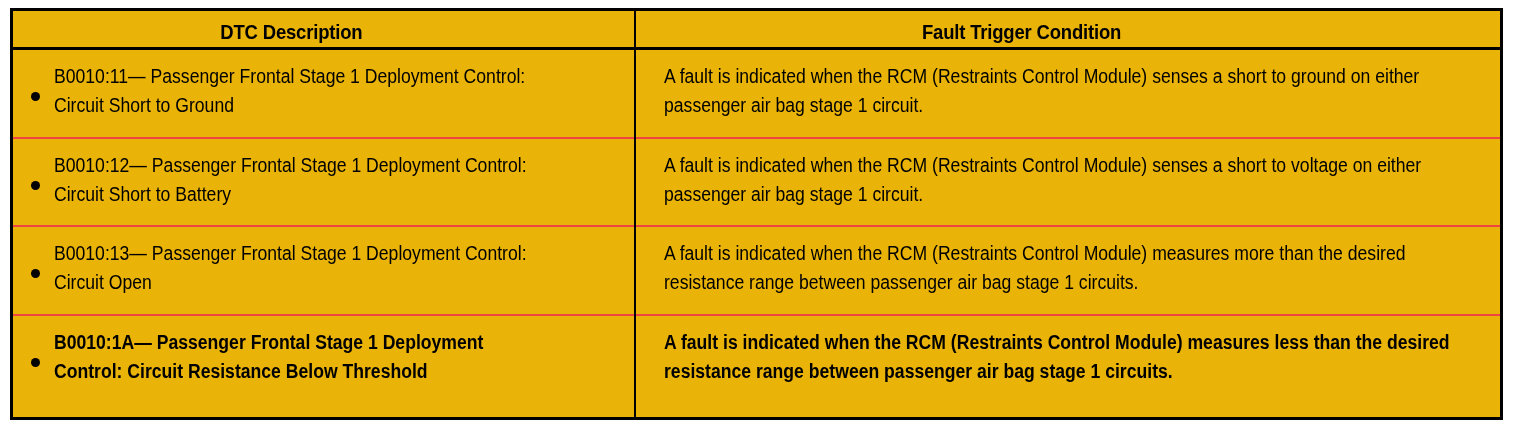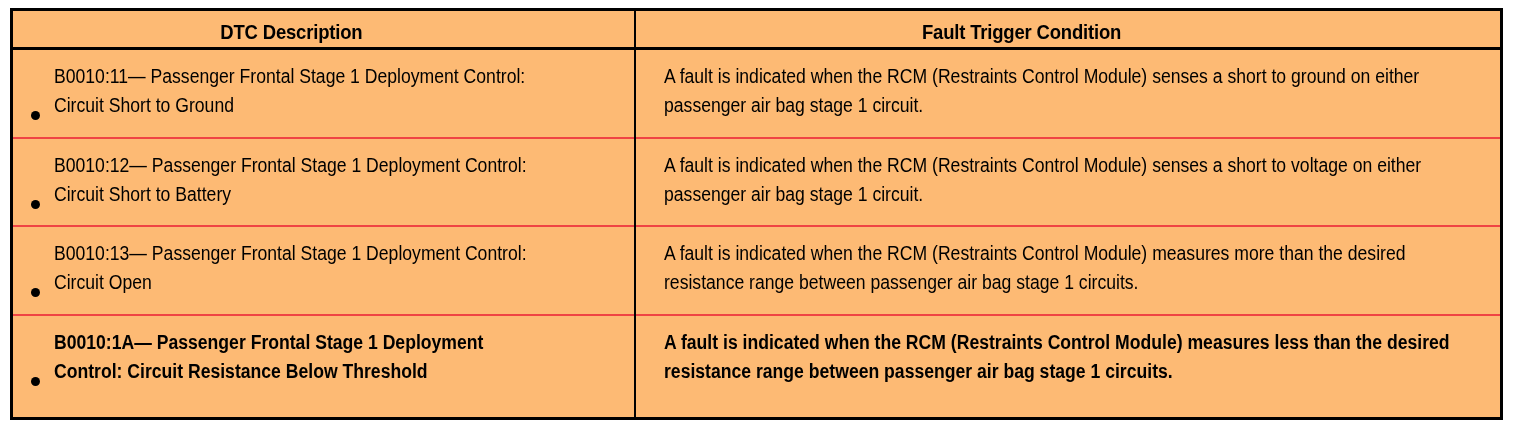--- a/index.html
+++ b/index.html
@@ -26,21 +26,21 @@
   
   .dtc-table {
     position: absolute;
     left: 10px;
     top: 8px;
     width: 1493px;
     height: 412px;
     border-collapse: collapse;
     table-layout: fixed;
     border: 3px solid #000000;
-    background: #fdba74;
+    background: #eab308;
     box-sizing: border-box;
   }
 
   .dtc-table col.col-desc { width: 622px; }
   .dtc-table col.col-cond { width: 865px; }
 
   .dtc-table th,
   .dtc-table td {
     vertical-align: top;
     padding: 0;
@@ -88,21 +88,21 @@
   .cell-inner .txt {
     display: block;
     transform: scaleX(0.88);
     transform-origin: left top;
     width: 113.6%;
   }
 
   
   .bullet-wrap {
     display: flex;
-    align-items: flex-end;
+    align-items: center;
     padding: 12px 10px 12px 18px;
   }
   .bullet-dot {
     flex: 0 0 auto;
     width: 9px;
     height: 9px;
     border-radius: 50%;
     background: #000000;
     margin: 11px 14px 0 0;
   }

